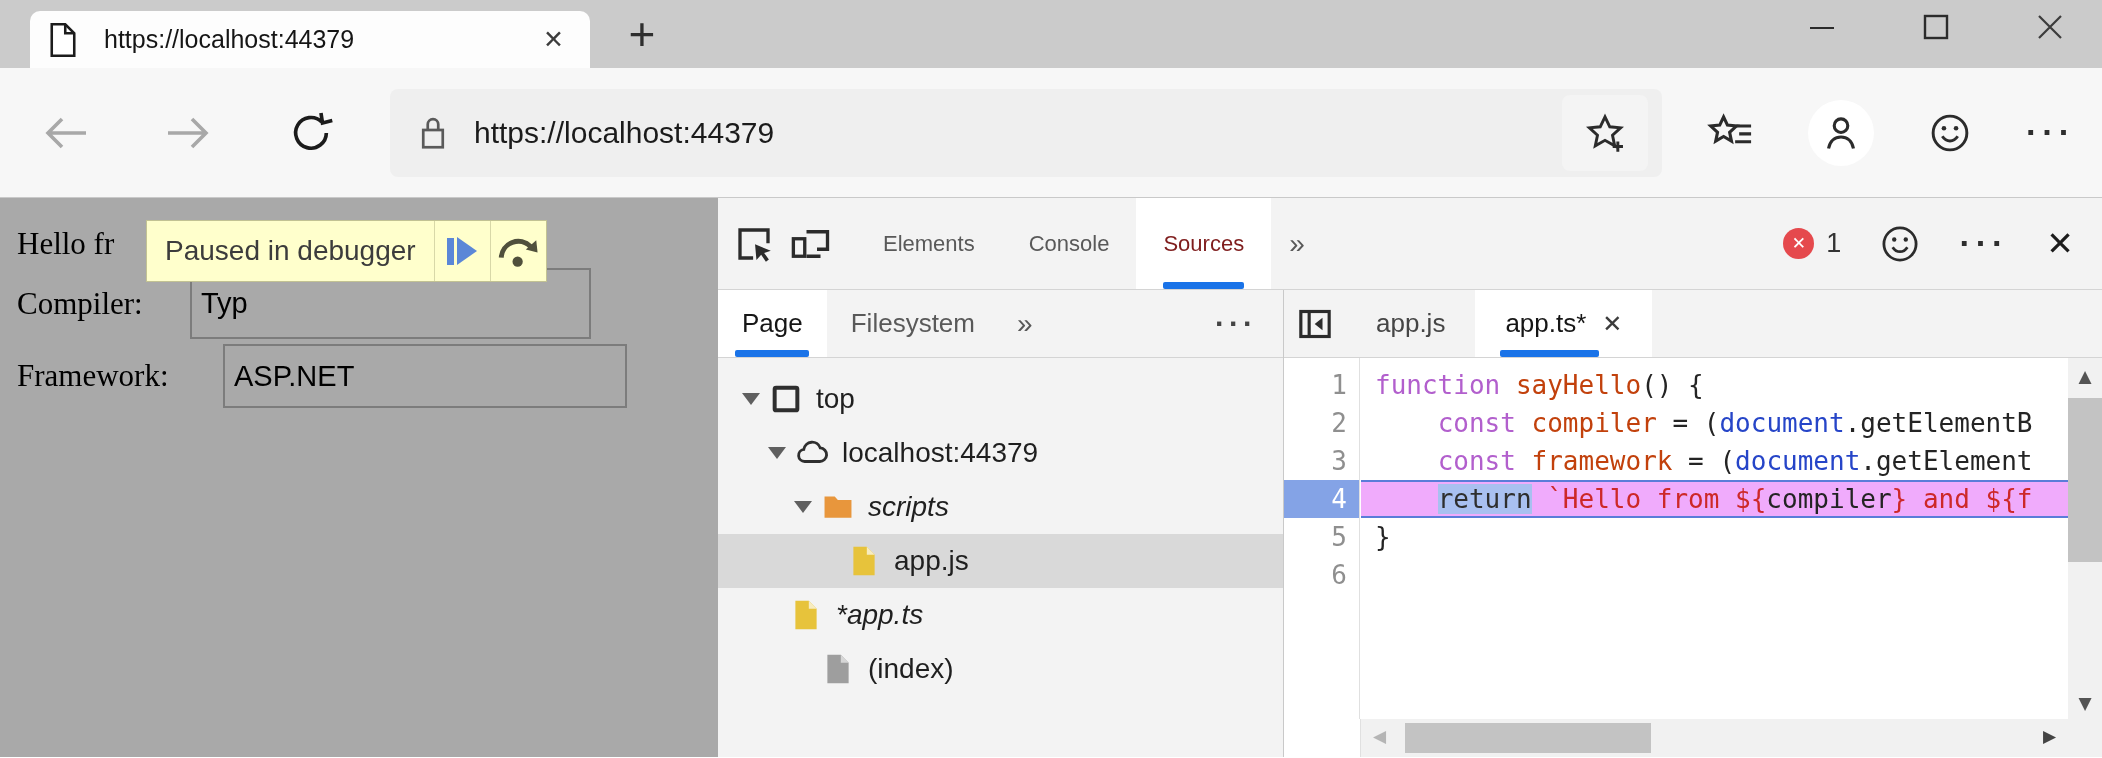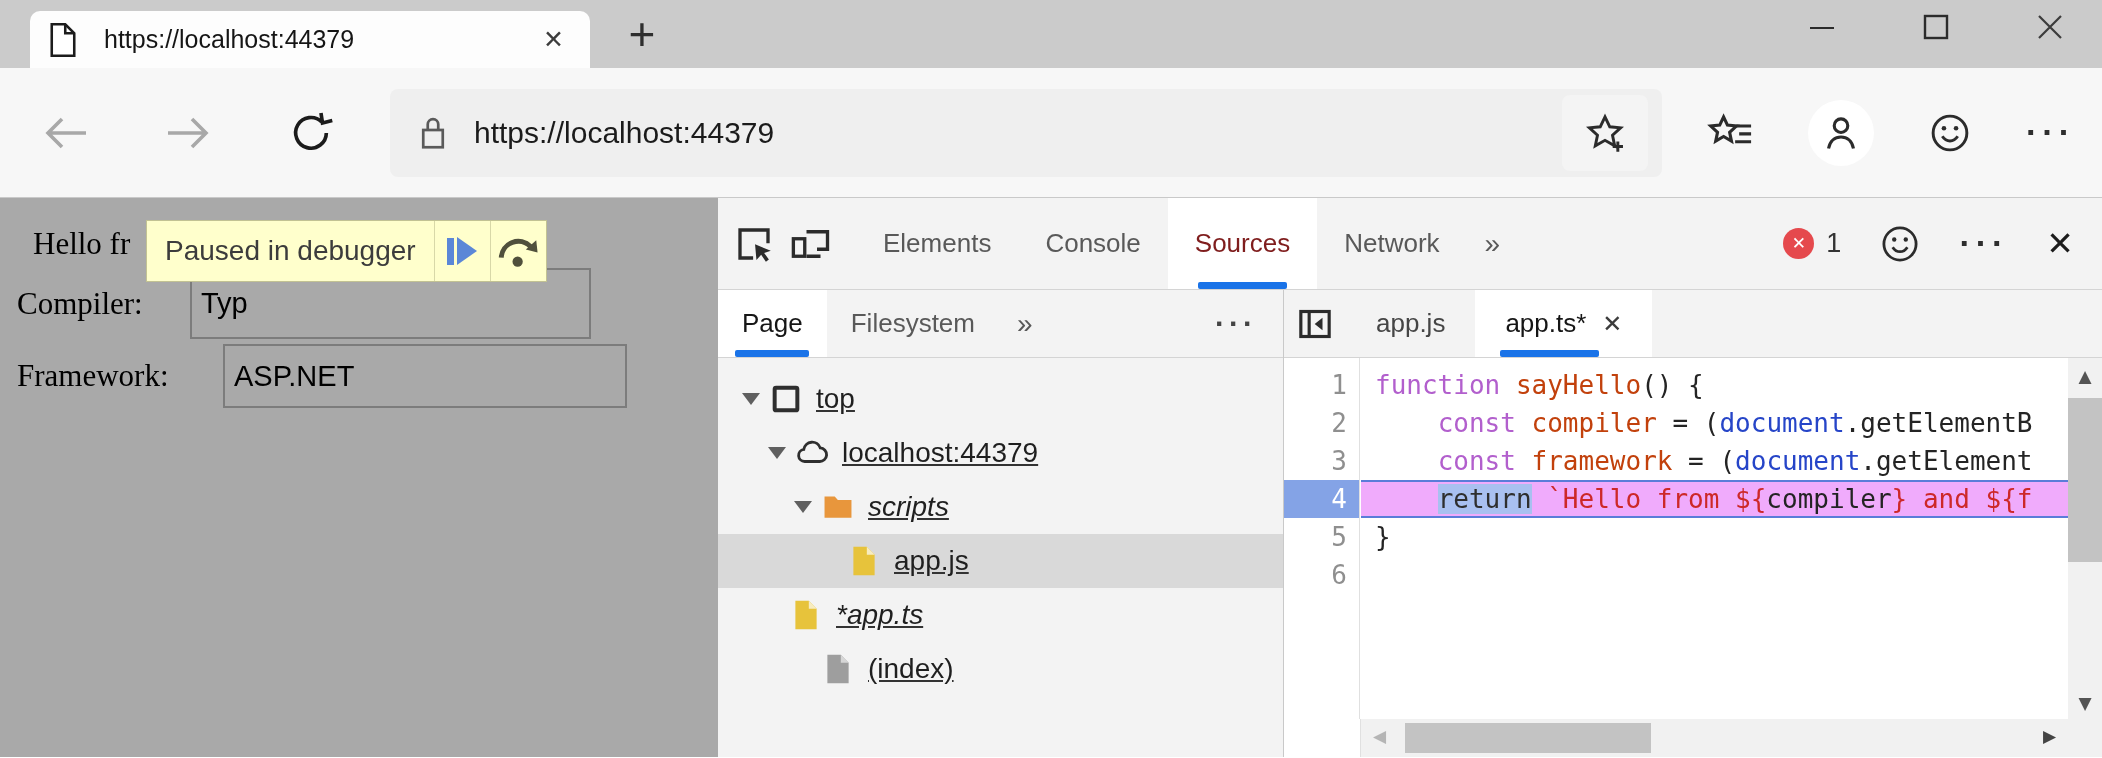--- a/index.html
+++ b/index.html
@@ -28,21 +28,21 @@
   .star-plus-btn { width:86px; height:76px; border-radius:8px; background:#f4f4f4; display:flex; align-items:center; justify-content:center; }
   .tb-icons { display:flex; align-items:center; margin-left:44px; gap:54px; }
   .person-wrap { width:66px; height:66px; background:#fff; border-radius:50%; display:flex; align-items:center; justify-content:center; }
   .ellipsis-glyph { font-size:34px; letter-spacing:5px; color:#2e2e2e; font-weight:bold; }
 
   
   .content { display:flex; height:559px; }
 
   
   .page { position:relative; width:718px; background:#a9a9a9; font-family:"Liberation Serif",serif; flex:none; }
-  .hello-text { position:absolute; left:17px; top:28px; font-size:31px; color:#000;margin-left:16px; }
+  .hello-text { position:absolute; left:17px; top:28px; font-size:31px; color:#000; }
   .field-label { position:absolute; font-size:31px; color:#000; }
   .lbl-compiler { left:17px; top:88px; }
   .lbl-framework { left:17px; top:160px; }
   .page-input { position:absolute; background:transparent; border:2px solid #7c7c7c;
     font-family:"Liberation Sans",sans-serif; font-size:29px; color:#000; padding:0 0 0 9px; outline:none; }
   .inp-compiler { left:190px; top:70px; width:401px; height:71px; }
   .inp-framework { left:223px; top:146px; width:404px; height:64px; }
 
   .paused-banner { position:absolute; left:146px; top:22px; height:62px; z-index:5;
     background:#ffffcc; border:1px solid #c2c293; display:flex; align-items:stretch;
@@ -51,41 +51,41 @@
   .pb-btn { width:56px; display:flex; align-items:center; justify-content:center; border-left:1px solid #d8d8a8; }
   .resume-glyph { display:flex; align-items:center; gap:3px; }
   .resume-bar { width:7px; height:27px; background:#5b87d7; }
   .resume-tri { width:0; height:0; border-top:14px solid transparent; border-bottom:14px solid transparent; border-left:20px solid #5b87d7; }
 
   
   .devtools { flex:1; background:#fff; display:flex; flex-direction:column; color:#333; min-width:0; }
   .dt-topbar { height:92px; background:#f3f3f3; border-bottom:1px solid #d4d4d4; display:flex; align-items:center; flex:none; }
   .dt-tool-icon { display:flex; align-items:center; justify-content:center; width:56px; height:100%; }
   .dt-tabs { display:flex; height:100%; margin-left:18px; }
-  .dt-tab { position:relative; display:flex; align-items:center; padding:0 27px; font-size:26px; color:#595959; }
+  .dt-tab { position:relative; display:flex; align-items:center; padding:0 27px; font-size:22px; color:#595959; }
   .dt-tab.active { background:#fff; color:#7f1d1d; }
   .dt-tab.active::after { content:""; position:absolute; left:20%; right:20%; bottom:0; height:7px; background:#1a73e8; border-radius:2px; }
   .dt-chevrons { font-size:28px; color:#595959; padding:0 18px; display:flex; align-items:center; height:100%; }
   .dt-right { margin-left:auto; display:flex; align-items:center; gap:38px; padding-right:28px; }
   .error-badge-wrap { display:flex; align-items:center; gap:12px; }
   .error-badge { width:31px; height:31px; border-radius:50%; background:#e5494d; color:#fff; font-size:17px; font-weight:bold;
     display:flex; align-items:center; justify-content:center; }
   .error-count { font-size:27px; color:#333; }
   .dt-close { font-size:33px; font-weight:bold; color:#1b1b1b; }
 
   .dt-body { flex:1; display:flex; min-height:0; }
 
   
   .dt-left { width:566px; flex:none; background:#f3f3f3; border-right:1px solid #c9c9c9; display:flex; flex-direction:column; }
   .nav-tabbar { height:68px; border-bottom:1px solid #d4d4d4; display:flex; align-items:center; flex:none; }
   .nav-tab { position:relative; height:100%; display:flex; align-items:center; padding:0 24px; font-size:26px; color:#595959; }
   .nav-tab.active { background:#fff; color:#161616; }
   .nav-tab.active::after { content:""; position:absolute; left:16%; right:16%; bottom:0; height:7px; background:#1a73e8; border-radius:2px; }
   .nav-more { margin-left:auto; padding-right:26px; font-size:30px; letter-spacing:4px; color:#444; font-weight:bold; }
-  .tree { flex:1; padding-top:14px; overflow:hidden;text-decoration:underline; }
+  .tree { flex:1; padding-top:14px; overflow:hidden; }
   .tree-row { height:54px; display:flex; align-items:center; font-size:28px; color:#1f1f1f; }
   .tree-row.selected { background:#d9d9d9; }
   .tree-row.italic .tree-label { font-style:italic; }
   .twisty { width:26px; flex:none; display:flex; justify-content:center; }
   .twisty i { display:block; width:0; height:0; border-left:9px solid transparent; border-right:9px solid transparent; border-top:12px solid #5f5f5f; }
   .twisty-spacer { width:26px; flex:none; }
   .tree-icon { width:36px; height:36px; flex:none; margin:0 12px 0 4px; display:flex; align-items:center; justify-content:center; }
   .tree-icon svg { width:34px; height:34px; }
 
   
@@ -261,21 +261,20 @@
         <span class="dt-tool-icon">
           <svg width="44" height="42" viewBox="0 0 24 24">
               <path d="M10 5h12v10h-6M10 19h8" fill="none" stroke="#2b2b2b" stroke-width="1.9"></path>
               <rect x="2.5" y="9" width="6.5" height="10" fill="#f3f3f3" stroke="#2b2b2b" stroke-width="1.9"></rect>
             </svg>
         </span>
         <div class="dt-tabs" id="dt-tabs">
             <div class="dt-tab">Elements</div>
             <div class="dt-tab">Console</div>
             <div class="dt-tab active">Sources</div>
-            <div class="dt-tab">Network</div>
           </div>
         <span class="dt-chevrons">»</span>
         <div class="dt-right">
           <span class="error-badge-wrap">
             <span class="error-badge">✕</span>
             <span class="error-count">1</span>
           </span>
           <span style="display:flex;">
             <svg width="42" height="42" viewBox="0 0 24 24">
                 <circle cx="12" cy="12" r="9.2" fill="none" stroke="#2b2b2b" stroke-width="1.6"></circle>

